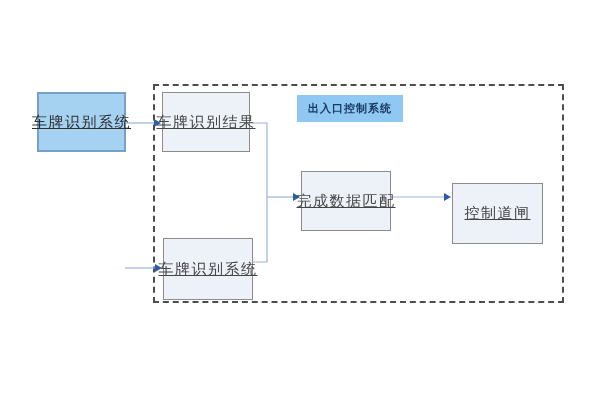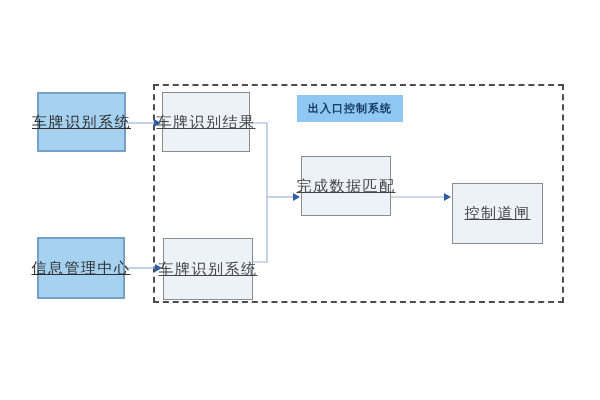--- a/index.html
+++ b/index.html
@@ -76,21 +76,21 @@
     letter-spacing: 1px;
     box-sizing: border-box;
     z-index: 2;
     white-space: nowrap;
   }
   
   #node-plate-system   { left: 37px;  top: 92px;  width: 89px; height: 60px; }
   #node-info-center    { left: 37px;  top: 237px; width: 88px; height: 62px; }
   #node-plate-result   { left: 162px; top: 92px;  width: 88px; height: 60px; }
   #node-search-result  { left: 163px; top: 238px; width: 90px; height: 62px; }
-  #node-data-match     { left: 301px; top: 156px; width: 90px; height: 60px; }
+  #node-data-match     { left: 301px; top: 171px; width: 90px; height: 60px; }
   #node-barrier        { left: 452px; top: 167px; width: 91px; height: 61px; margin-top: 16px; }
 
   .conn-line {
     stroke: #9cb4da;
     stroke-width: 1.2;
     fill: none;
   }
   .conn-arrow {
     fill: #2e5da8;
     stroke: none;
@@ -131,23 +131,20 @@
   </svg>
 
   <div class="system-label">
     <span>出入口控制系统</span>
   </div>
 
   <div id="node-plate-system" class="node node-external">
     <span>车牌识别系统</span>
   </div>
 
-  <div id="node-info-center" class="node node-external">
-    <span>信息管理中心</span>
-  </div>
 
   <div id="node-plate-result" class="node node-internal">
     <span>车牌识别结果</span>
   </div>
 
   <div id="node-search-result" class="node node-internal">
     <span>车牌识别系统</span>
   </div>
 
   <div id="node-data-match" class="node node-internal">

